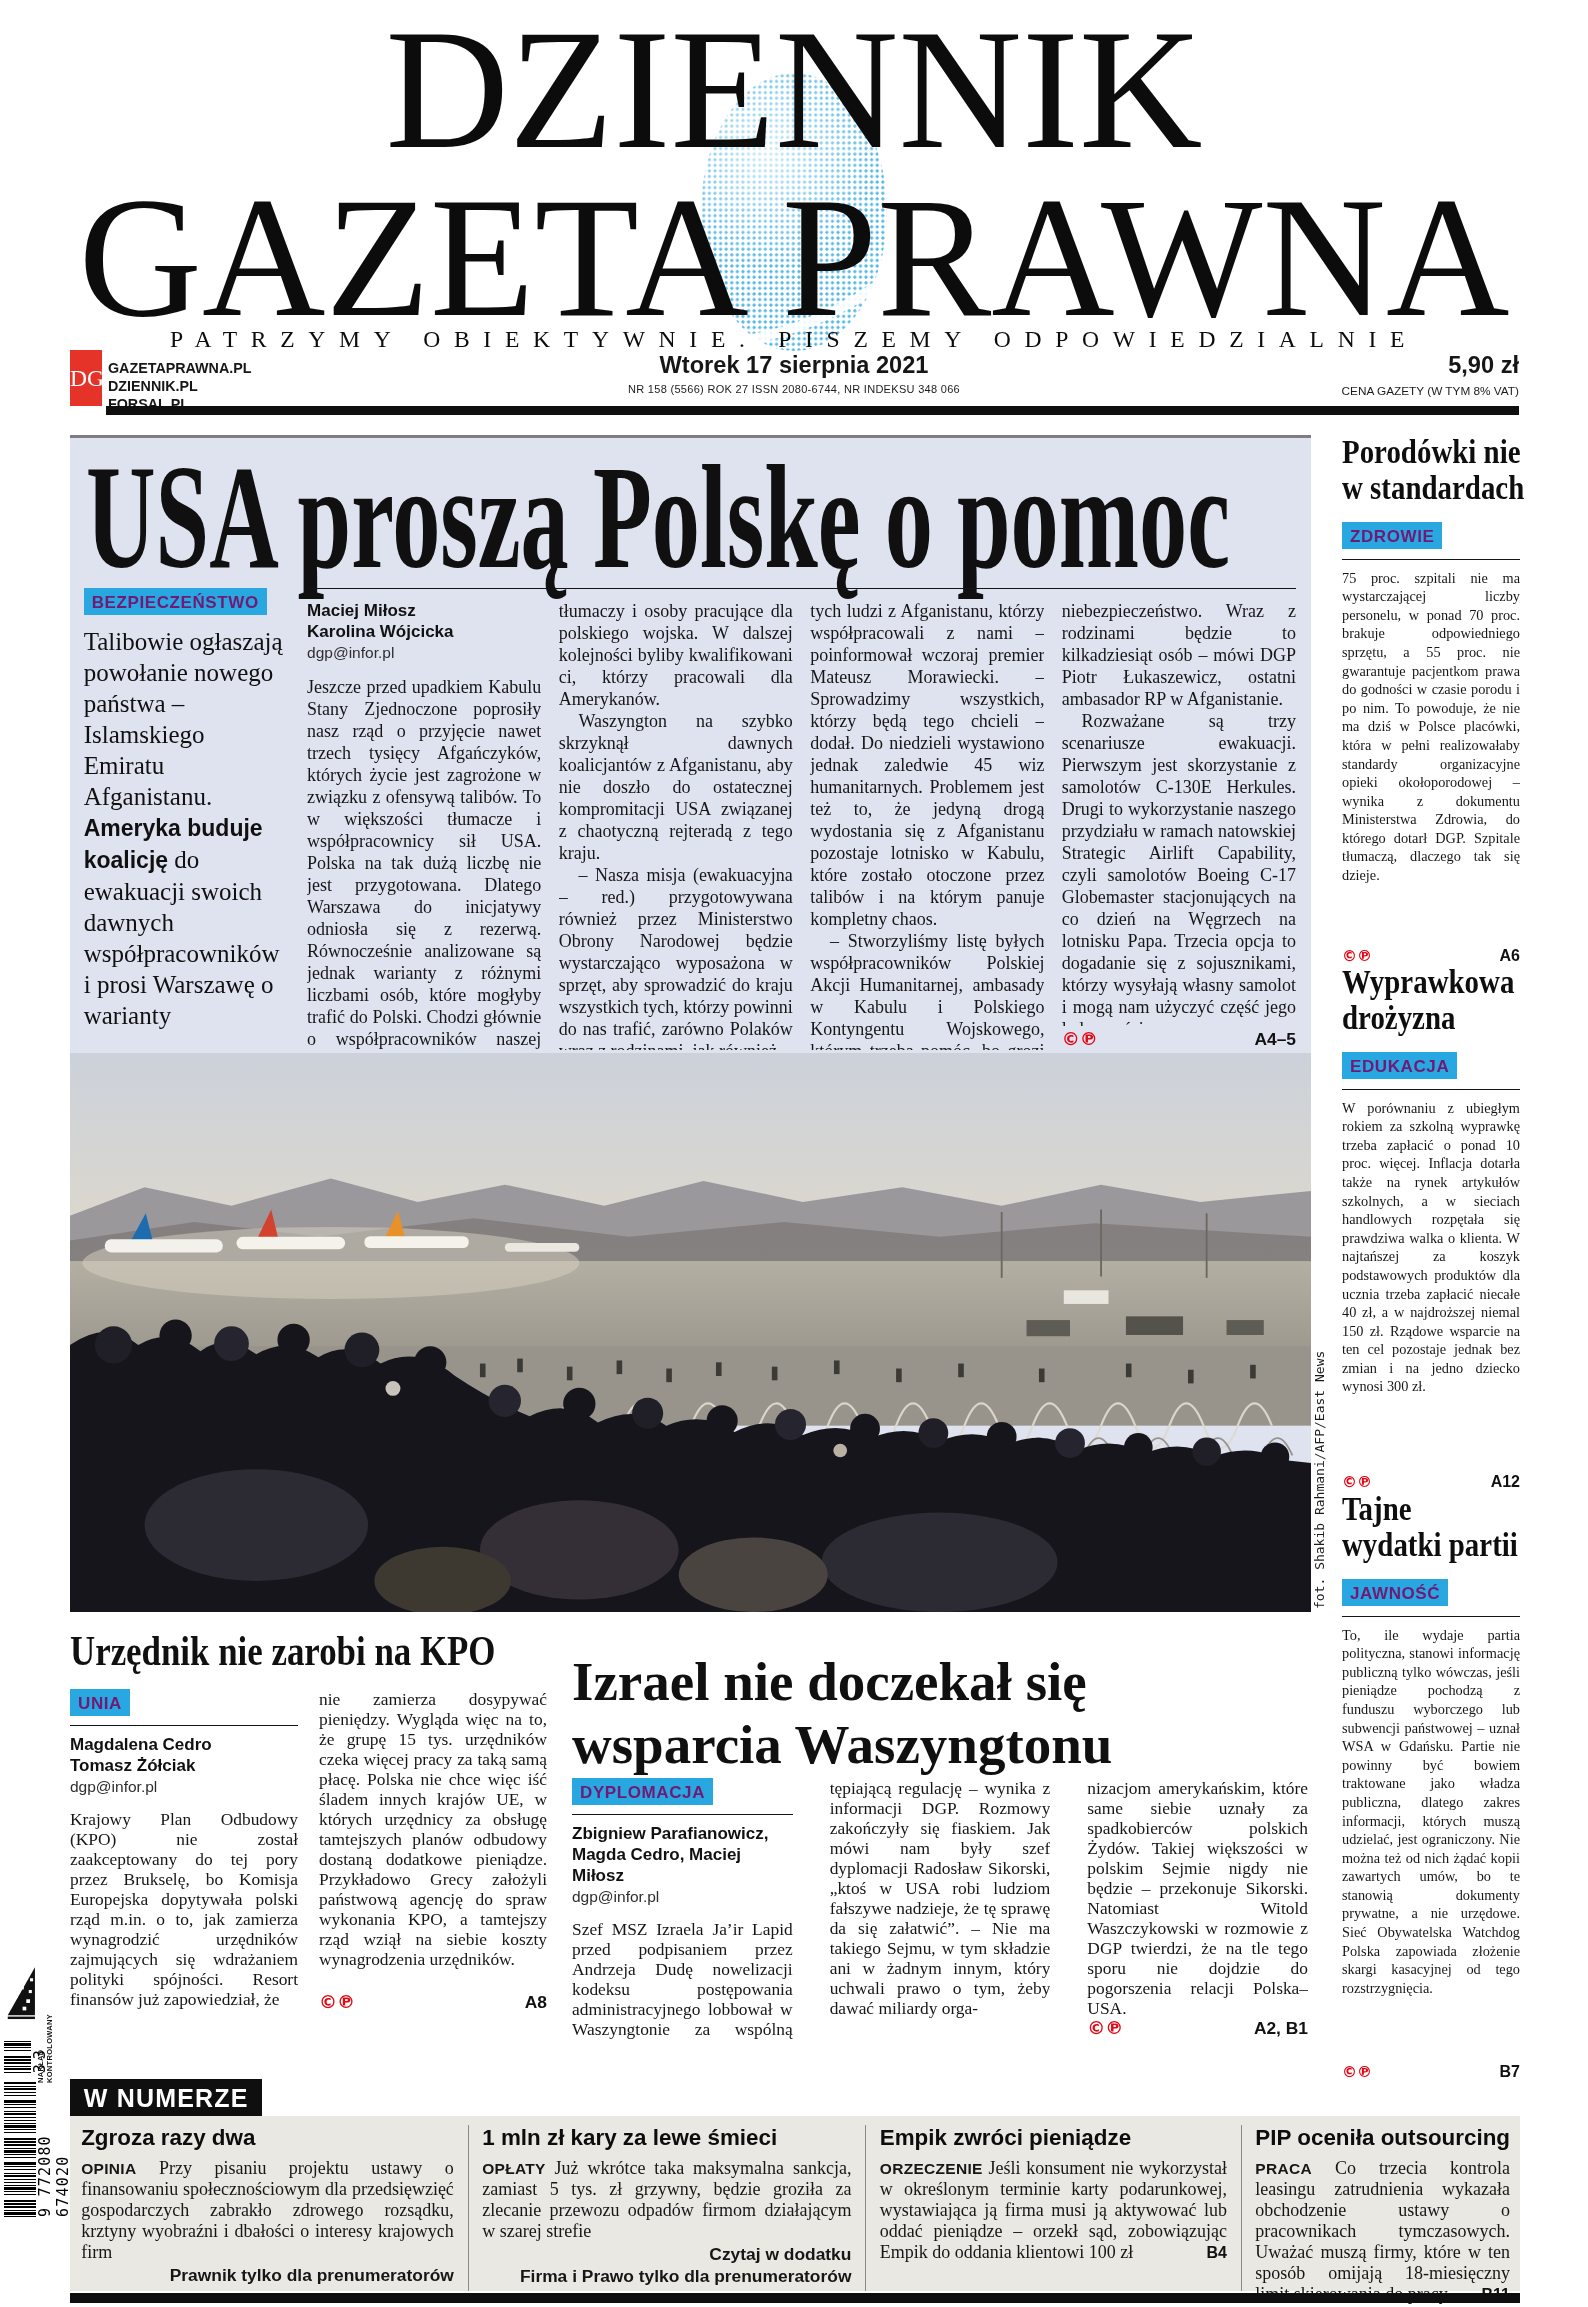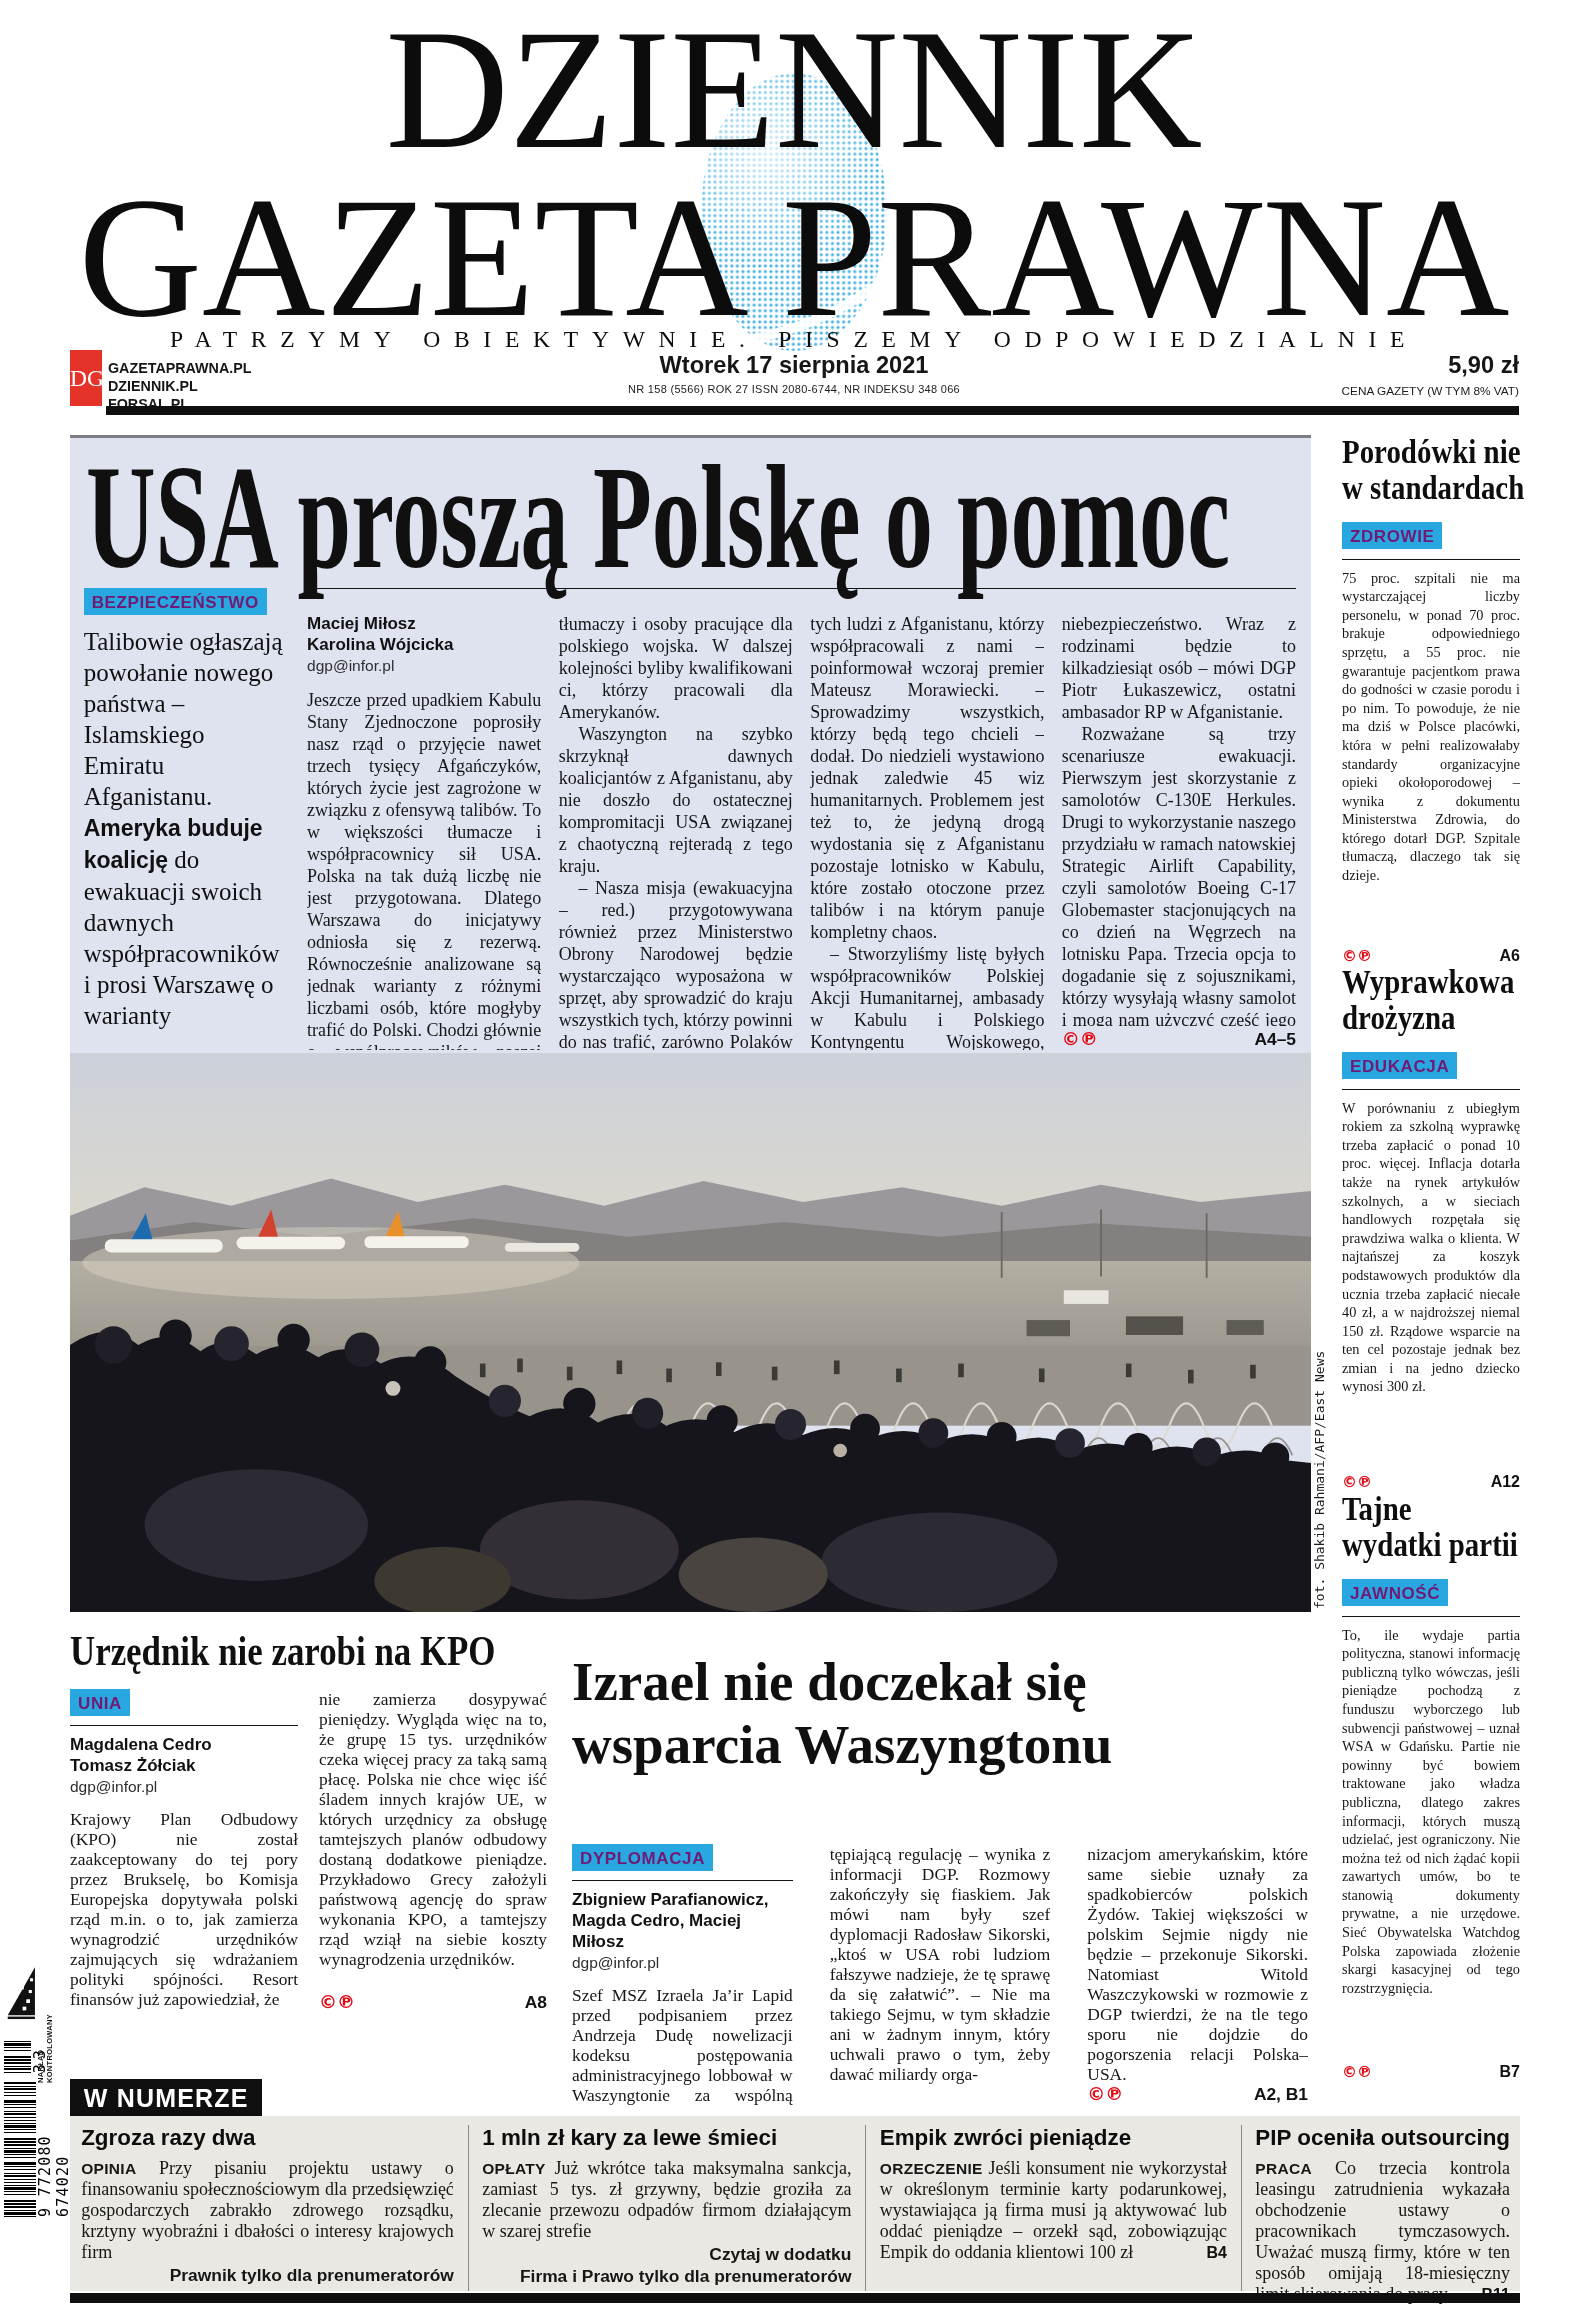--- a/index.html
+++ b/index.html
@@ -70,21 +70,21 @@
 
     <div class="abs" style="left:13.7px;right:15px;top:150px;height:462px;display:flex;gap:17.4px;">
 
       <div style="width:206px;flex:none;">
         <span class="badge">BEZPIECZEŃSTWO</span>
         <div class="serif" style="font-size:25px;line-height:31px;margin-top:11.2px;color:#101010;">
           <span>Talibowie ogłaszają powołanie nowego państwa – Islamskiego Emiratu Afganistanu. </span><span style="font-family:'Liberation Sans',sans-serif;font-weight:700;font-size:23px;">Ameryka buduje koalicję</span><span> do ewakuacji swoich dawnych współpracowników i prosi Warszawę o warianty</span>
         </div>
       </div>
 
-      <div style="flex:1;display:flex;gap:17.4px;border-top:1.9px solid #141414;padding-top:24px;">
+      <div style="flex:1;display:flex;gap:17.4px;border-top:1.9px solid #141414;padding-top:11px;">
         <div style="flex:1;overflow:hidden;">
           <div class="authors">Maciej Miłosz</div>
           <div class="authors">Karolina Wójcicka</div>
           <div class="email">dgp@infor.pl</div>
           <div class="body col-body" style="font-size:18px;line-height:22px;margin-top:13.7px;">
               <p>Jeszcze przed upadkiem Kabulu Stany Zjednoczone poprosiły nasz rząd o przyjęcie nawet trzech tysięcy Afgańczyków, których życie jest zagrożone w związku z ofensywą talibów. To w większości tłumacze i współpracownicy sił USA. Polska na tak dużą liczbę nie jest przygotowana. Dlatego Warszawa do inicjatywy odniosła się z rezerwą. Równocześnie analizowane są jednak warianty z różnymi liczbami osób, które mogłyby trafić do Polski. Chodzi głównie o współpracowników naszej dyplomacji, wywiadu,</p>
             </div>
         </div>
         <div class="body col-body" style="flex:1;font-size:18px;line-height:22px;">
             <p>tłumaczy i osoby pracujące dla polskiego wojska. W dalszej kolejności byliby kwalifikowani ci, którzy pracowali dla Amerykanów.</p>
@@ -264,21 +264,21 @@
         <span class="cp">©℗</span>
         <span class="ref">A8</span>
       </div>
     </div>
   </div>
 
   <div class="abs headline" style="left:572px;top:1615px;font-size:55px;line-height:63px;margin-top:35px;">
     <span style="display:block;white-space:nowrap;">Izrael nie doczekał się</span>
     <span style="display:block;white-space:nowrap;">wsparcia Waszyngtonu</span>
   </div>
-  <div class="abs" style="left:572px;top:1844px;width:736px;height:261px;display:flex;gap:37px;">
+  <div class="abs" style="left:572px;top:1778px;width:736px;height:261px;display:flex;gap:37px;">
     <div style="flex:1;overflow:hidden;">
       <span class="badge">DYPLOMACJA</span>
       <div class="rule" style="margin-top:8.7px;border-top-width:1.2px;"></div>
       <div class="authors" style="margin-top:8.7px;">Zbigniew Parafianowicz,</div>
       <div class="authors">Magda Cedro, Maciej Miłosz</div>
       <div class="email">dgp@infor.pl</div>
       <div class="body col-body" style="margin-top:12.4px;">
           <p>Szef MSZ Izraela Ja’ir Lapid przed podpisaniem przez Andrzeja Dudę nowelizacji kodeksu postępowania administracyjnego lobbował w Waszyngtonie za wspólną deklaracją USA i Izraela po-</p>
         </div>
     </div>

